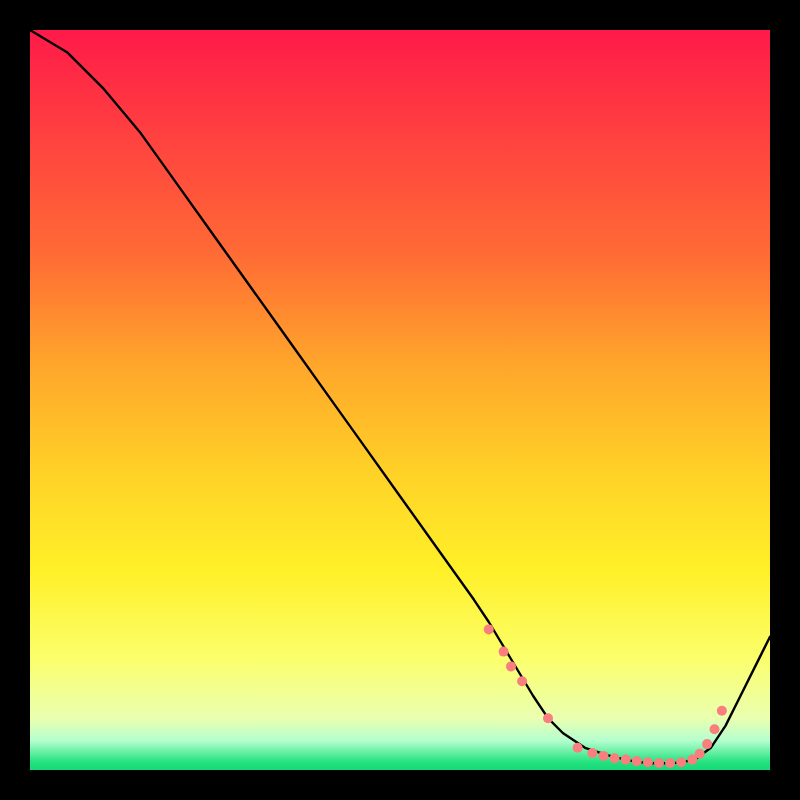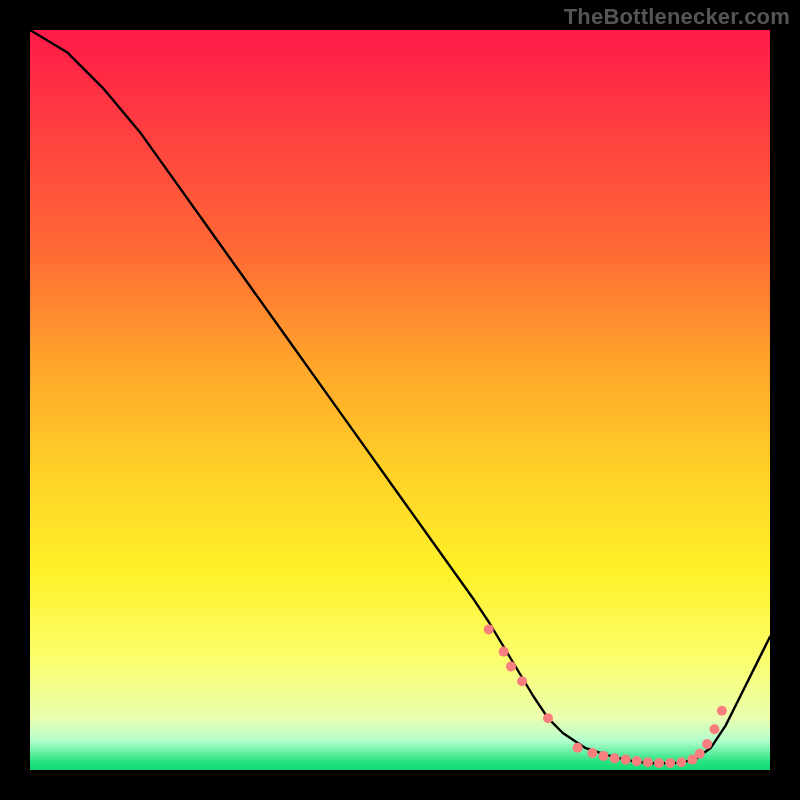--- a/index.html
+++ b/index.html
@@ -67,21 +67,20 @@
   .data-dot {
     fill: #f97f7f;
     stroke: none;
   }
 </style>
 </head>
 <body>
 
 <div class="frame">
 
-  <div class="attribution">TheBottlenecker.com</div>
 
   <div class="plot-area">
     <svg class="curve" viewBox="0 0 740 740">
       <path id="series-path" class="series-line" d="M0.0 0.0 L37.0 22.2 L74.0 59.2 L111.0 103.6 L148.0 155.4 L185.0 207.2 L222.0 259.0 L259.0 310.8 L296.0 362.6 L333.0 414.4 L370.0 466.2 L407.0 518.0 L444.0 569.8 L458.8 592.0 L481.0 629.0 L503.2 666.0 L518.0 688.2 L532.8 703.0 L555.0 717.8 L577.2 725.2 L592.0 728.9 L606.8 731.9 L621.6 733.3 L636.4 733.3 L651.2 732.6 L666.0 728.9 L680.8 717.8 L695.6 695.6 L710.4 666.0 L725.2 636.4 L740.0 606.8"></path>
       <g id="dots">
           <circle cx="458.8" cy="599.4" r="5" class="data-dot"></circle>
           <circle cx="473.6" cy="621.6" r="5" class="data-dot"></circle>
           <circle cx="481.0" cy="636.4" r="5" class="data-dot"></circle>
           <circle cx="492.1" cy="651.2" r="5" class="data-dot"></circle>
           <circle cx="518.0" cy="688.2" r="5" class="data-dot"></circle>

